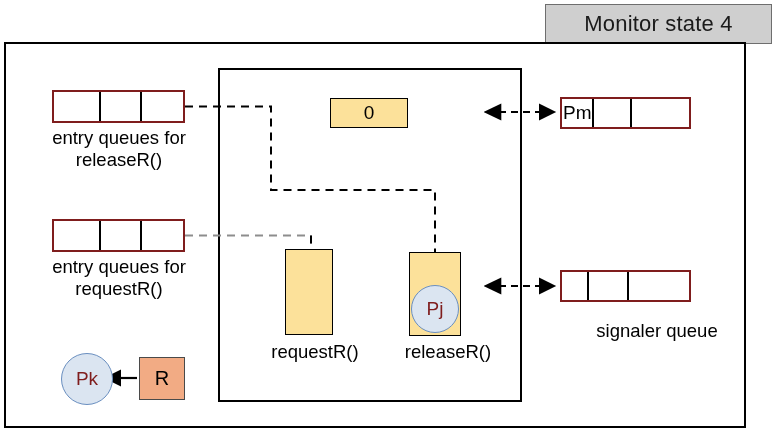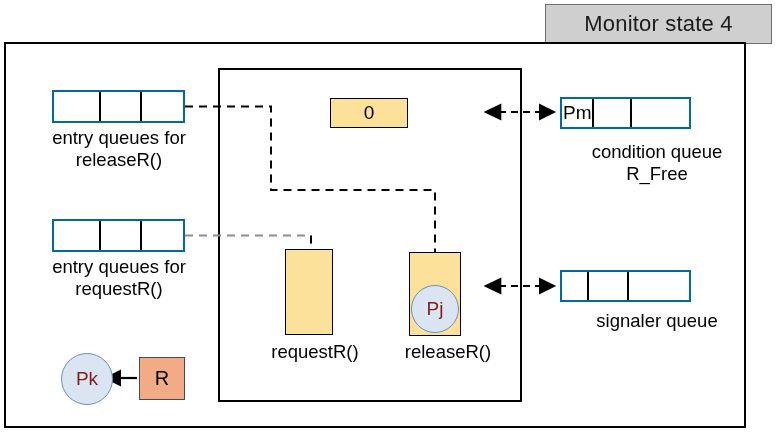--- a/index.html
+++ b/index.html
@@ -48,21 +48,21 @@
     left: 218px; top: 68px;
     width: 304px; height: 334px;
     border: 2px solid #000000;
     box-sizing: border-box;
     background: transparent;
   }
 
   
   .queue {
     display: flex;
-    border: 2px solid #0369a1;
+    border: 2px solid #7f1d1d;
     box-sizing: border-box;
     background: #ffffff;
     gap: 16px;
   }
   .queue .cell {
     box-sizing: border-box;
     border-right: 2px solid #000000;
     display: flex;
     align-items: center;
     justify-content: flex-start;
@@ -91,21 +91,21 @@
     font-size: 18.5px;
     color: #000;
     text-align: center;
     line-height: 1.18;
     white-space: pre-line;
   }
   #label-entry-release { left: 20px; top: 127px; width: 198px; }
   #label-entry-request { left: 20px; top: 256px; width: 198px; }
   #label-r-available   { left: 288px; top: 135px; width: 160px; }
   #label-condition-queue { left: 548px; top: 141px; width: 218px; }
-  #label-signaler-queue  { left: 548px; top: 310px; width: 218px; }
+  #label-signaler-queue  { left: 548px; top: 320px; width: 218px; }
   #label-requestr { left: 245px; top: 341px; width: 140px; }
   #label-releaser { left: 378px; top: 341px; width: 140px; }
 
   
   #r-available-box {
     left: 330px; top: 98px;
     width: 78px; height: 30px;
     background: #fce19a;
     border: 1px solid #000;
     box-sizing: border-box;
@@ -209,22 +209,20 @@
   <div class="abs proc-box" id="proc-releaser"></div>
   <div class="abs label" id="label-releaser">releaseR()</div>
 
   <div class="abs proc-circle" id="circle-pj">Pj</div>
 
   <div class="abs queue right-q" id="condition-queue">
     <div class="cell c1">Pm</div>
     <div class="cell c2"></div>
     <div class="cell c3"></div>
   </div>
-  <div class="abs label" id="label-condition-queue">condition queue
-R_Free</div>
 
   <div class="abs queue right-q" id="signaler-queue">
     <div class="cell c1"></div>
     <div class="cell c2"></div>
     <div class="cell c3"></div>
   </div>
   <div class="abs label" id="label-signaler-queue">signaler queue</div>
 
   <div class="abs proc-circle" id="circle-pk">Pk</div>
   <div class="abs" id="resource-r-box">R</div>

